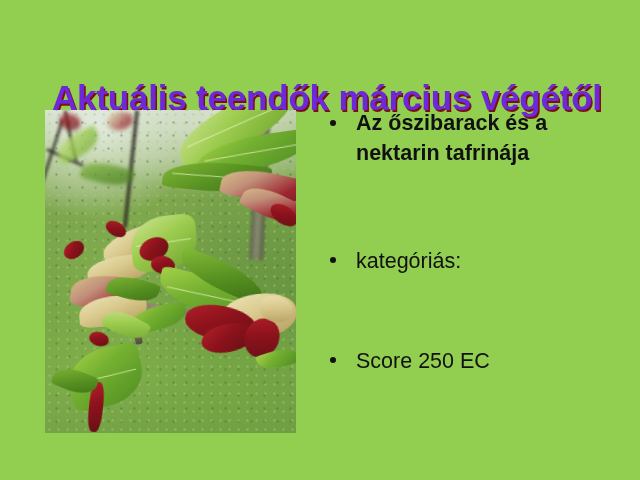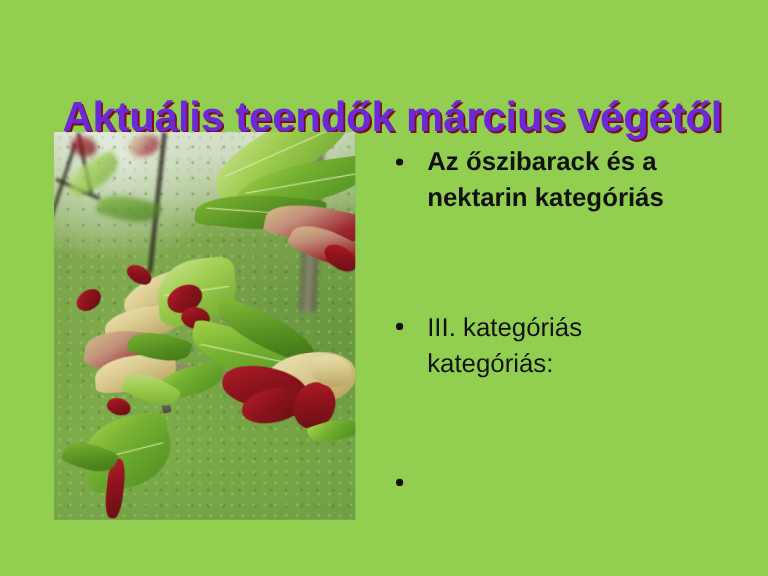--- a/index.html
+++ b/index.html
@@ -144,21 +144,21 @@
   }
   .bullet-row .dot {
     position: absolute;
     left: 8px;
     top: 11px;
     width: 6px;
     height: 6px;
     border-radius: 50%;
     background: #111111;
   }
-  .bullet-row.b1 { font-weight: bold; margin-top: 12px; }
+  .bullet-row.b1 { font-weight: bold; margin-top: 0px; }
   .bullet-row.b2 { font-weight: normal; margin-top: 78px; }
   .bullet-row.b3 { font-weight: normal; margin-top: 70px; }
   .bullet-row.b1 .dot { top: 12px; }
 </style>
 </head>
 <body>
 
 <div id="slide">
 
   <div id="slide-title">Aktuális teendők március végétől</div>
@@ -230,28 +230,28 @@
       </div>
     <div class="curl-red sharpish" style="left:44px; top:272px; width:14px; height:50px; transform:rotate(6deg); border-radius:40%;"></div>
     <div class="leaf dark sharpish" style="left:8px;  top:260px; width:44px; height:22px; transform:rotate(22deg); border-radius:64% 12% 64% 12%;"></div>
   </div>
 
   <div id="body-list">
 
     <div class="bullet-row b1">
       <span class="dot"></span>
       <div>Az őszibarack és a</div>
-      <div>nektarin kategóriás</div>
+      <div>nektarin tafrinája</div>
     </div>
 
     <div class="bullet-row b2">
       <span class="dot"></span>
-      <div>III. kategóriás</div>
       <div>kategóriás:</div>
     </div>
 
     <div class="bullet-row b3">
       <span class="dot"></span>
+      <div>Score 250 EC</div>
     </div>
 
   </div>
 
 </div>
 
 </body></html>

